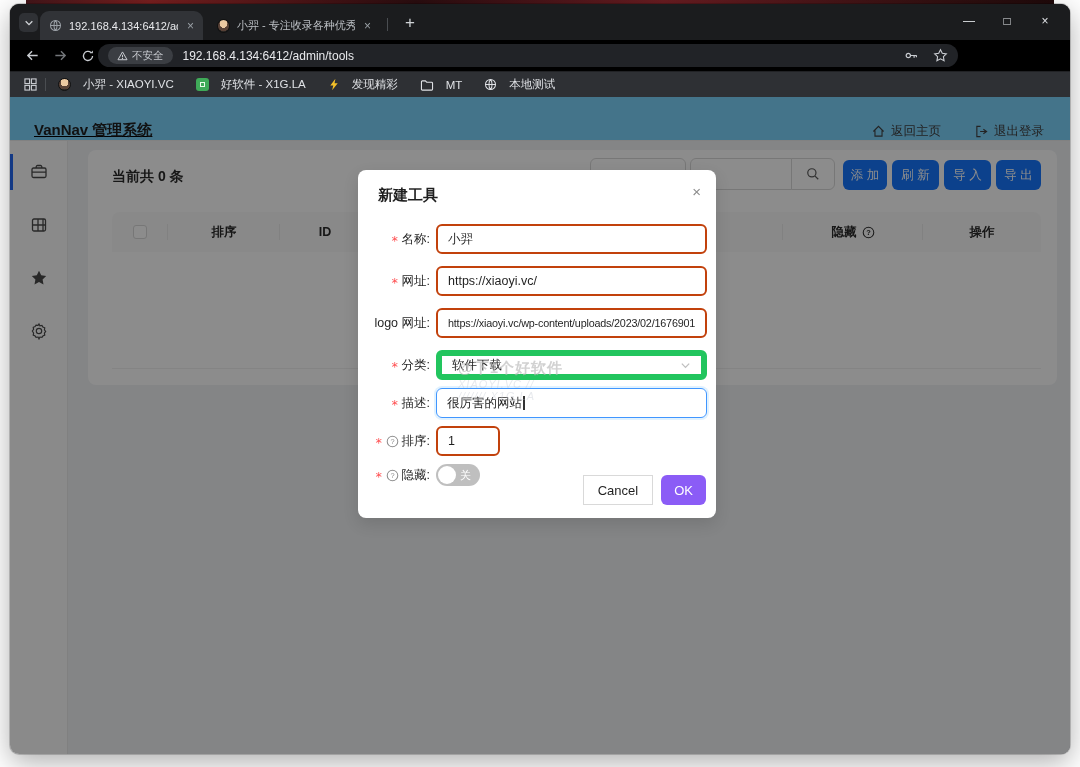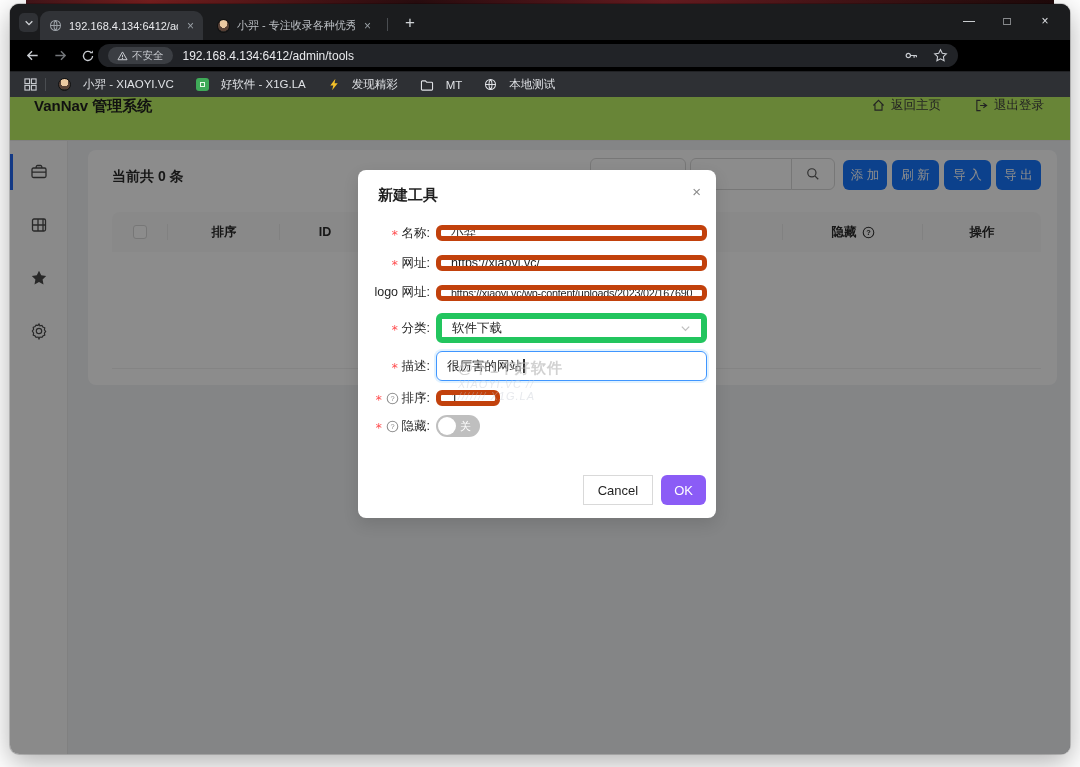--- a/index.html
+++ b/index.html
@@ -46,22 +46,22 @@
   .bookmarks { position:absolute; left:0; top:67px; width:100%; height:26px; background:#2e3034;
     border-top:1px solid rgba(0,0,0,.28); display:flex; align-items:center; color:#dfe1e5; font-size:11.5px; }
   .bm-item { display:flex; align-items:center; gap:12px; margin-right:22px; white-space:nowrap; }
   .bm-sep { width:1px; height:13px; background:#4a4d51; margin:0 12px 0 8px; }
   .apps-icon { margin-left:14px; color:#c9ccd1; display:flex; }
   .green-fav { width:13px; height:13px; border-radius:3px; background:#3faa58; display:flex; align-items:center; justify-content:center; }
   .green-fav i { width:5px; height:5px; border:1.5px solid #eafbe9; display:block; }
 
   
   .page { position:absolute; left:0; top:93px; width:1060px; height:657px; background:#f0f2f5; }
-  .pageheader { position:absolute; left:0; top:0; width:100%; height:44px; background:#bef264; border-bottom:1px solid #ececec;
-    display:flex; align-items:flex-start; }
+  .pageheader { position:absolute; left:0; top:0; width:100%; height:44px; background:#7dd3fc; border-bottom:1px solid #ececec;
+    display:flex; align-items:flex-end;text-decoration:underline; }
   .app-title { margin-left:24px; font-size:15px; font-weight:bold; color:#1f1f1f; }
   .header-links { position:absolute; right:26px; display:flex; gap:34px; align-items:center; font-size:12.5px; color:#404040; }
   .hlink { display:flex; align-items:center; gap:6px; }
 
   .sider { position:absolute; left:0; top:44px; width:58px; height:613px; background:#fbfbfb; border-right:1px solid #e9e9e9; }
   .snav { position:absolute; left:0; width:58px; height:44px; display:flex; align-items:center; justify-content:center; color:#4a4a4a; }
   .snav.active::before { content:""; position:absolute; left:0; top:4px; width:3px; height:36px; background:#2468f2; }
 
   .card { position:absolute; left:78px; top:53px; width:969px; height:235px; background:#fff; border-radius:8px; }
   .count-text { position:absolute; left:24px; top:18px; font-size:14px; font-weight:bold; color:#2b2b2b; }
@@ -83,21 +83,21 @@
   
   .modal { position:absolute; left:348px; top:73px; width:358px; height:348px; background:#fff; border-radius:8px; z-index:6;
     box-shadow:0 6px 16px rgba(0,0,0,.12); padding-top:16px; font-size:12.5px; color:rgba(0,0,0,.88); }
   .m-title { padding-left:20px; font-size:15px; font-weight:bold; height:24px; }
   .m-close { position:absolute; right:15px; top:13px; color:#8c8c8c; font-size:15px; }
   .mrow { display:flex; align-items:center; padding:0 9px 0 6px; margin-bottom:12px; }
   .mrow.tight { margin-bottom:8px; }
   .mlabel { width:66px; display:flex; align-items:center; justify-content:flex-end; gap:3px; margin-right:6px; white-space:nowrap; }
   .req { color:#ff4d4f; font-family:"DejaVu Sans Mono",monospace; margin-top:3px; }
   .q-icon { color:#8c8c8c; display:flex; }
-  .minput { flex:1; height:16px; border:5px solid #c2410c; border-radius:6px; padding:0 10px; font-size:12.5px;
+  .minput { flex:1; height:30px; border:2px solid #c2410c; border-radius:6px; padding:0 10px; font-size:12.5px;
     font-family:inherit; color:rgba(0,0,0,.88); background:#fff; outline:none; }
   .minput.small { flex:none; width:64px; }
   .minput.mono-url { font-size:10.8px; letter-spacing:-.2px; }
   .mselect { flex:1; height:30px; border:6px solid #22c55e; border-radius:6px; padding:0 10px; display:flex; align-items:center; }
   .mselect .chev { margin-left:auto; color:#bfbfbf; display:flex; }
   .dinput { flex:1; height:30px; border:1px solid #4096ff; border-radius:6px; padding:0 10px; display:flex; align-items:center;
     box-shadow:0 0 0 2px rgba(5,145,255,.12); }
   .caret { width:1.5px; height:14px; background:#333; margin-left:1px; }
   .toggle { width:44px; height:22px; border-radius:11px; background:rgba(0,0,0,.25); position:relative; }
   .toggle .knob { position:absolute; left:2px; top:2px; width:18px; height:18px; border-radius:50%; background:#fff; }

